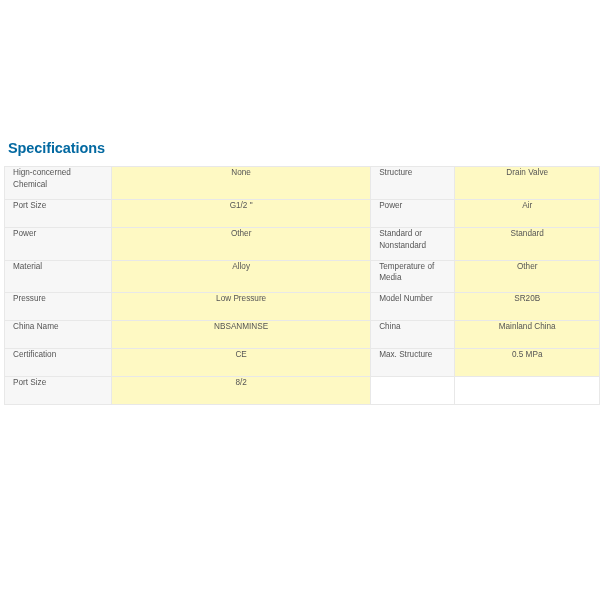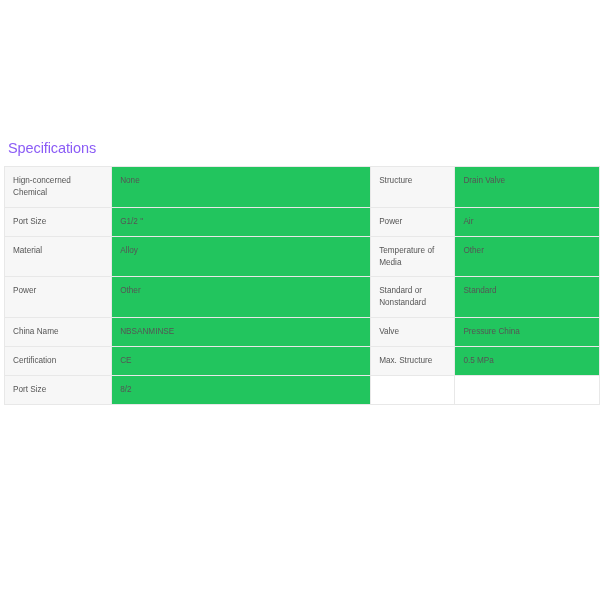--- a/index.html
+++ b/index.html
@@ -21,48 +21,49 @@
     box-sizing: border-box;
   }
   .spec-section {
     position: absolute;
     top: 140px;
     left: 0;
     width: 600px;
   }
   .spec-title {
     font-size: 14.5px;
-    font-weight: normal;
-    color: #8b5cf6;
+    font-weight: bold;
+    color: #0369a1;
     padding: 0 0 10px 8px;
     letter-spacing: -0.1px;
   }
   table.spec-table {
     border-collapse: collapse;
     width: 596px;
     margin-left: 4px;
     table-layout: fixed;
   }
   table.spec-table td {
     border: 1px solid #e8e8e8;
     font-size: 8.2px;
     color: #555555;
-    padding: 8px 8px 8px 8px;
+    padding: 0 8px 8px 8px;
     vertical-align: top;
     line-height: 1.45;
     height: 28px;
     box-sizing: border-box;
   }
   td.key {
     background: #f7f7f7;
     color: #4a4a4a;
   }
   td.val {
-    background: #22c55e;
+    background: #fef9c3;
     color: #555555;
+    text-align: center;
   }
   .c1 { width: 103px; }
   .c2 { width: 249px; }
   .c3 { width: 81px; }
   .c4 { width: 139px; }
   .border-none {
     border: none;
     background: transparent;
   }
 </style>
@@ -80,36 +81,42 @@
           <td class="key c3">Structure</td>
           <td class="val c4">Drain Valve</td>
         </tr>
         <tr>
           <td class="key c1">Port Size</td>
           <td class="val c2">G1/2 "</td>
           <td class="key c3">Power</td>
           <td class="val c4">Air</td>
         </tr>
         <tr>
+          <td class="key c1">Power</td>
+          <td class="val c2">Other</td>
+          <td class="key c3">Standard or Nonstandard</td>
+          <td class="val c4">Standard</td>
+        </tr>
+        <tr>
           <td class="key c1">Material</td>
           <td class="val c2">Alloy</td>
           <td class="key c3">Temperature of Media</td>
           <td class="val c4">Other</td>
         </tr>
         <tr>
-          <td class="key c1">Power</td>
-          <td class="val c2">Other</td>
-          <td class="key c3">Standard or Nonstandard</td>
-          <td class="val c4">Standard</td>
+          <td class="key c1">Pressure</td>
+          <td class="val c2">Low Pressure</td>
+          <td class="key c3">Model Number</td>
+          <td class="val c4">SR20B</td>
         </tr>
         <tr>
           <td class="key c1">China Name</td>
           <td class="val c2">NBSANMINSE</td>
-          <td class="key c3">Valve</td>
-          <td class="val c4">Pressure China</td>
+          <td class="key c3">China</td>
+          <td class="val c4">Mainland China</td>
         </tr>
         <tr>
           <td class="key c1">Certification</td>
           <td class="val c2">CE</td>
           <td class="key c3">Max. Structure</td>
           <td class="val c4">0.5 MPa</td>
         </tr>
         <tr>
           <td class="key c1">Port Size</td>
           <td class="val c2">8/2</td>

